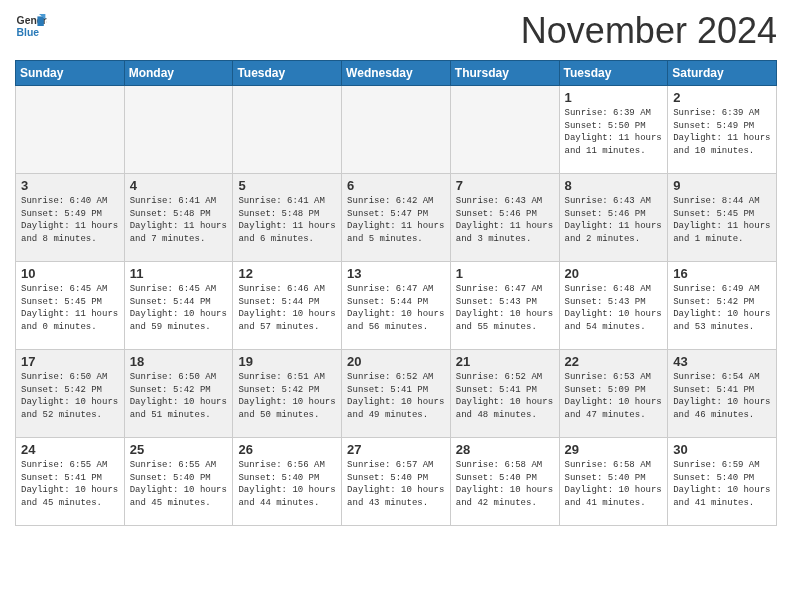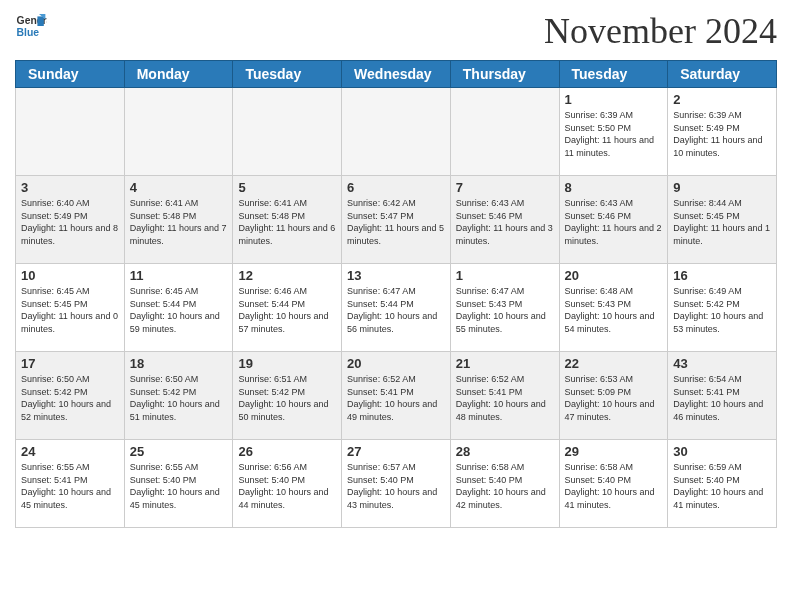--- a/index.html
+++ b/index.html
@@ -20,42 +20,41 @@
       display: flex;
       align-items: center;
       gap: 4px;
     }
     .logo-icon {
       width: 32px;
       height: 32px;
     }
     .title-block {
       text-align: center;
-      font-family: Liberation Serif, serif;
     }
     .month-title {
       font-size: 36px;
       font-weight: normal;
       color: #333;
     }
     .location {
       font-size: 16px;
       color: #555;
     }
     table {
       width: 100%;
       border-collapse: collapse;
       table-layout: fixed;
     }
     th {
       background: #2a7ab8;
       color: #fff;
-      font-size: 14px;
+      font-size: 12px;
       font-weight: bold;
-      padding: 5px 12px;
+      padding: 5px 4px;
       text-align: left;
       border: 1px solid #1a5a8a;
     }
     td {
       border: 1px solid #ccc;
       vertical-align: top;
       padding: 4px 5px;
       font-size: 9.5px;
       color: #333;
       height: 88px;
@@ -71,20 +70,21 @@
       font-size: 13px;
       font-weight: bold;
       color: #333;
       display: block;
       margin-bottom: 2px;
     }
     .day-info {
       font-size: 9px;
       line-height: 1.4;
       color: #333;
+      font-family: Liberation Mono, monospace;
     }
   </style>
 </head>
 <body>
 
 <div class="header">
   <div class="logo">
     <svg class="logo-icon" viewBox="0 0 40 40">
       <text x="2" y="18" font-size="13" font-weight="bold" fill="#333">General</text>
       <text x="2" y="32" font-size="13" font-weight="bold" fill="#2a7ab8">Blue</text>

